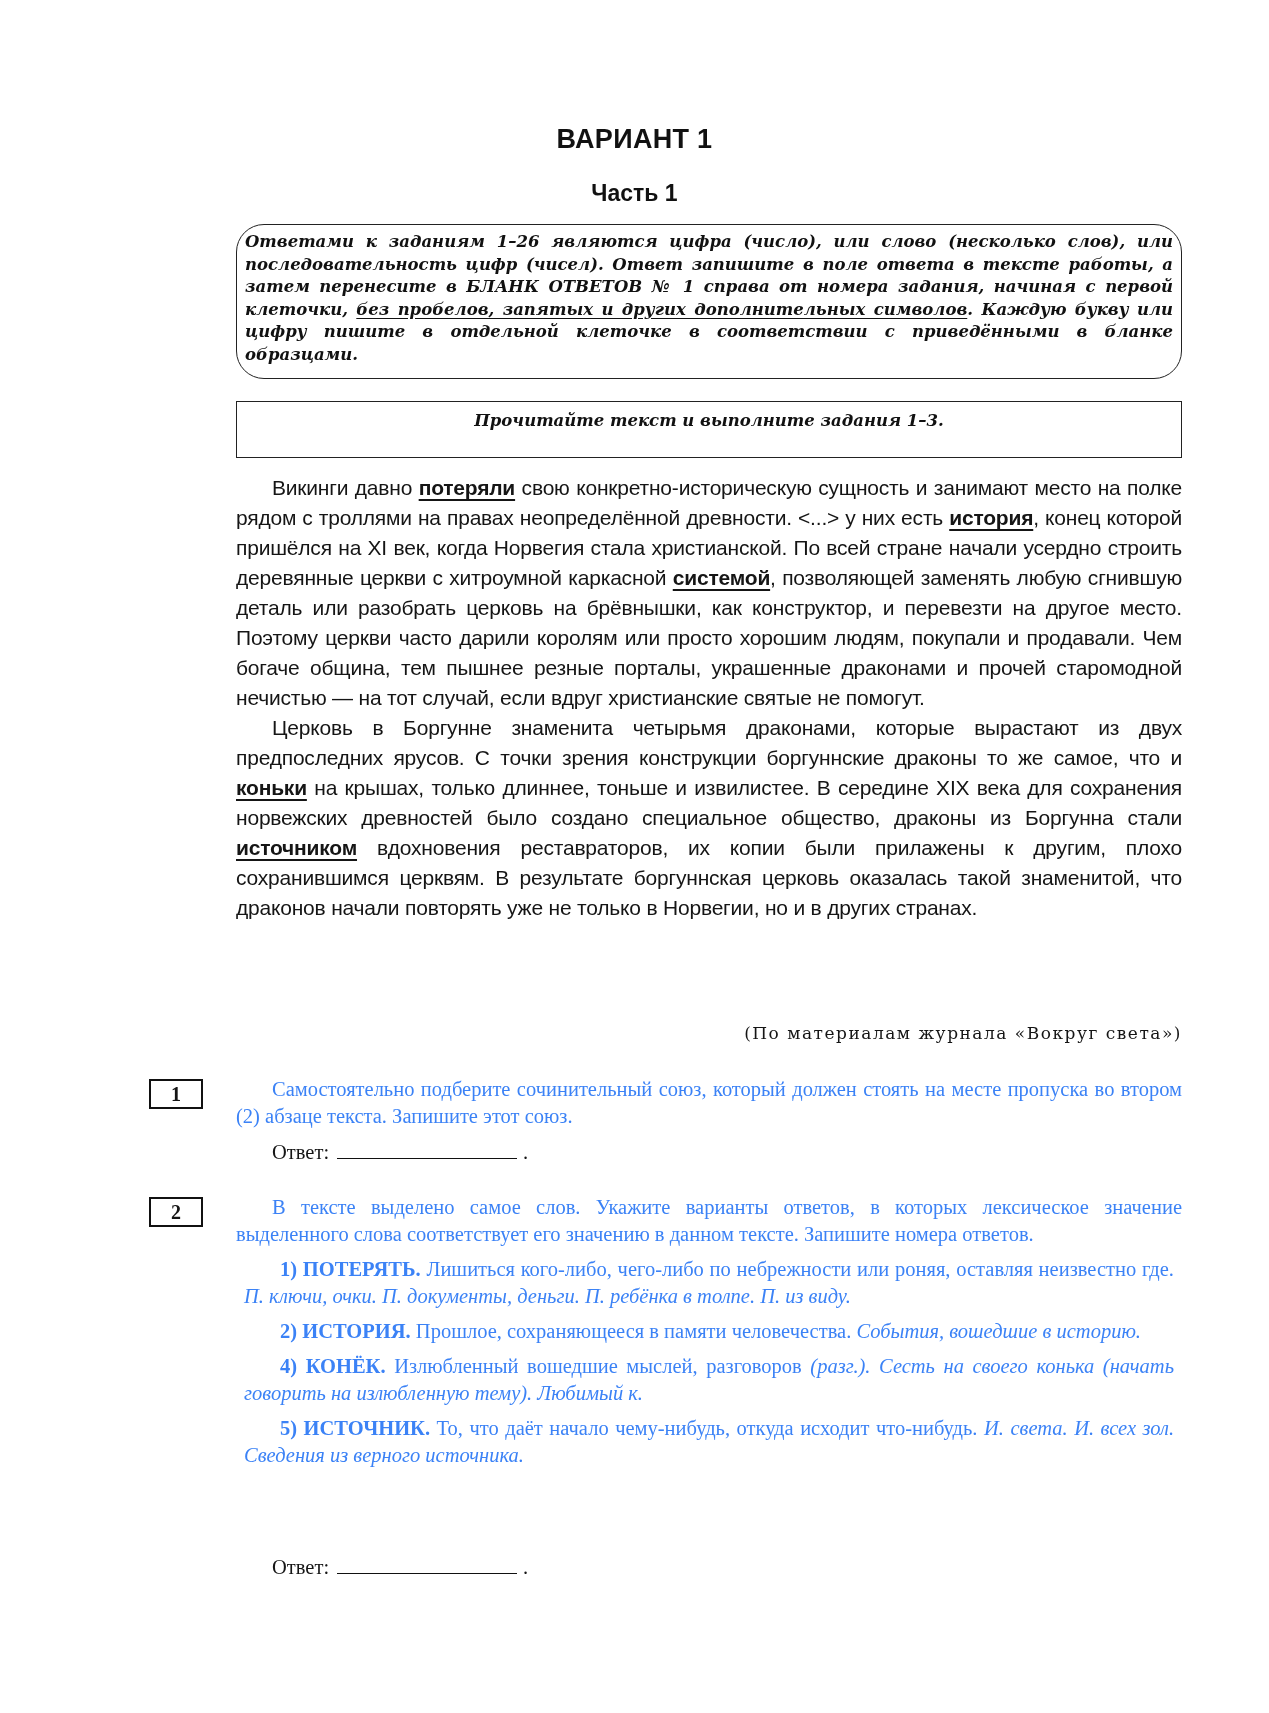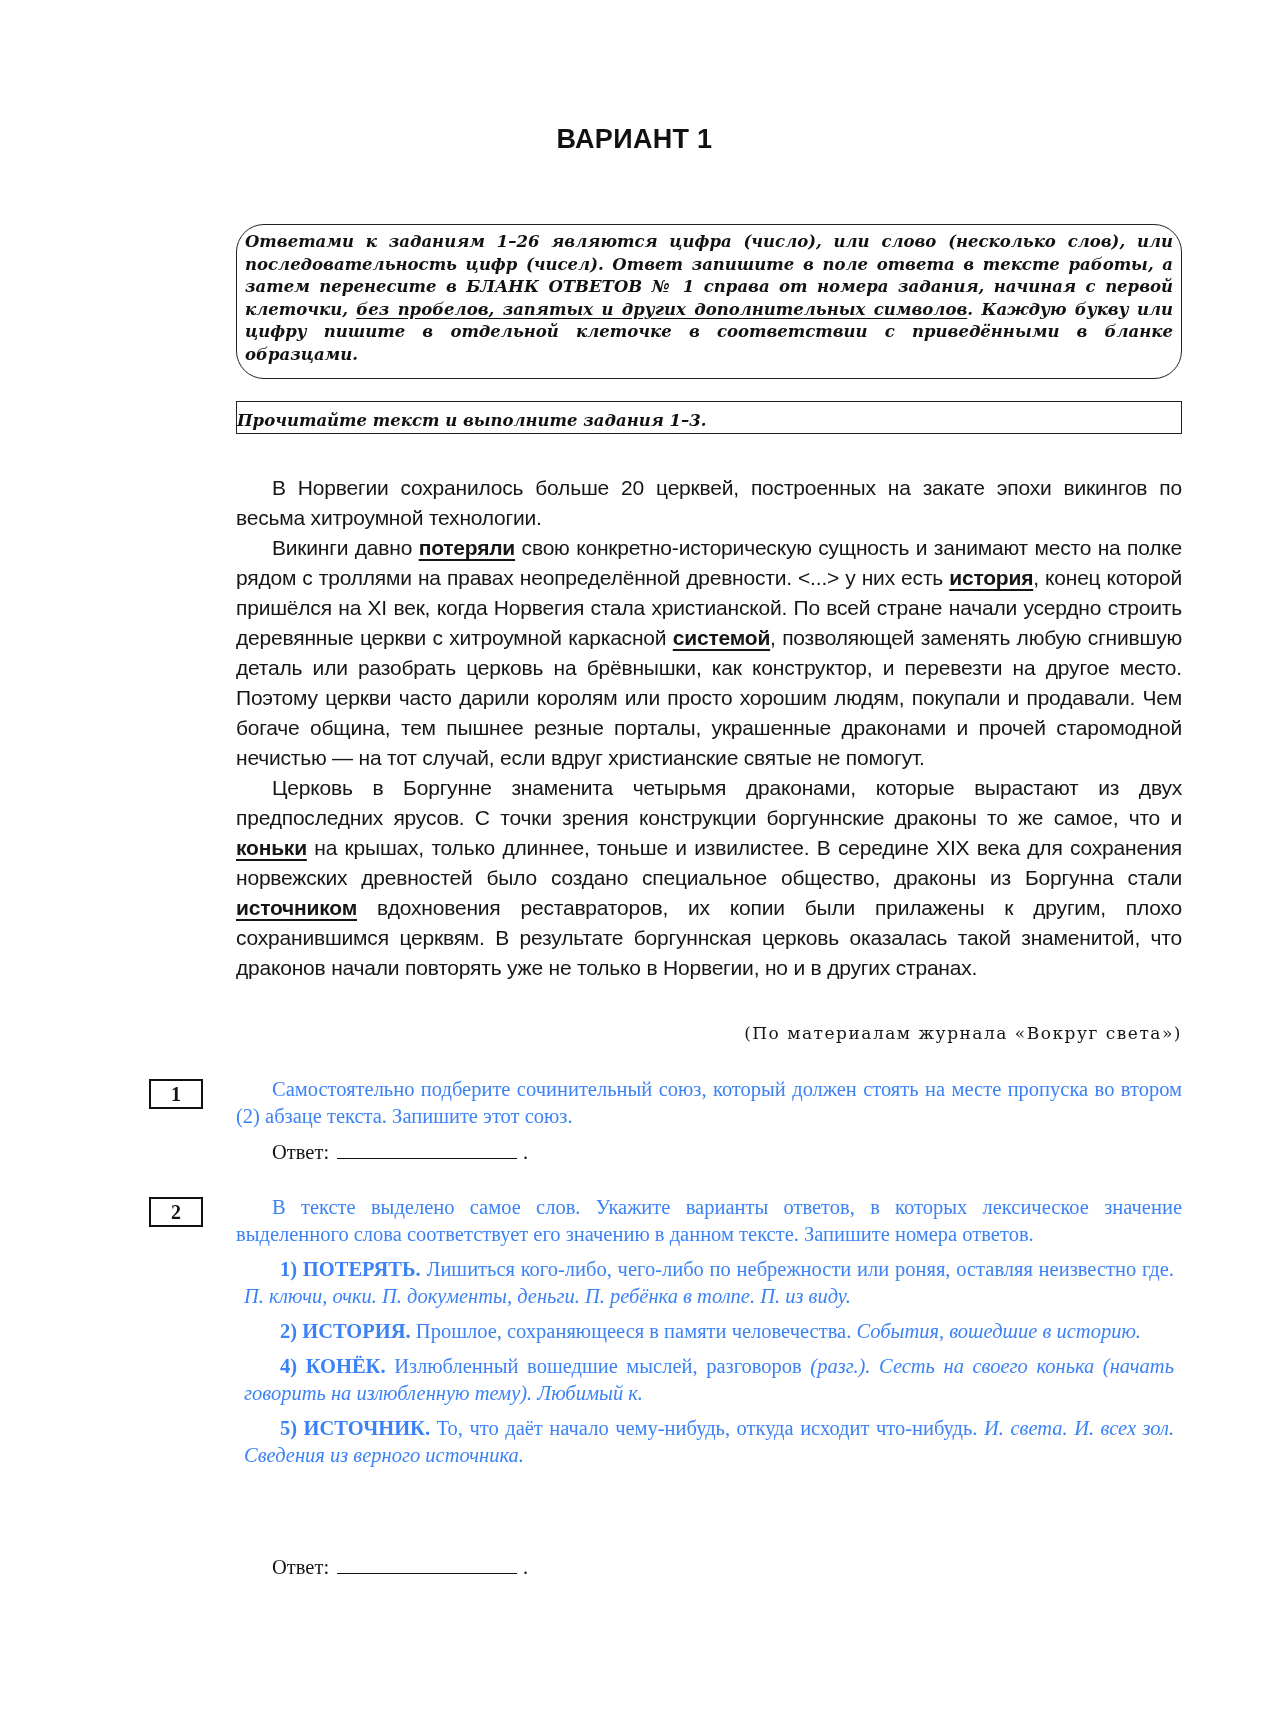--- a/index.html
+++ b/index.html
@@ -9,21 +9,21 @@
     position: absolute; left: 0; width: 1269px; text-align: center;
     font-family: "Liberation Sans", sans-serif; font-weight: bold; color: #111;
   }
   .title.main { top: 108px; font-size: 27px; letter-spacing: 0.3px; }
   .title.part { top: 164px; font-size: 23px; }
   .box {
     position: absolute; left: 236px; width: 946px; border: 1.5px solid #222; box-sizing: border-box;
     font-family: "DejaVu Serif", serif; font-style: italic; font-weight: bold; color: #111;
   }
   .box.instr { top: 208px; height: 155px; padding: 6px 8px 0 8px; font-size: 16.5px; line-height: 22.5px; text-align: justify; border-radius: 28px; }
-  .box.read { top: 385px; height: 33px; text-align: left; font-size: 16.5px; line-height: 38px; }
+  .box.read { top: 385px; height: 57px; text-align: center; font-size: 16.5px; line-height: 38px; }
   .u { text-decoration: underline; text-underline-offset: 3px; }
   .text {
     position: absolute; left: 236px; width: 946px; top: 457px;
     font-family: "Liberation Sans", sans-serif; font-size: 21px; line-height: 30px;
     text-align: justify; color: #151515; letter-spacing: -0.2px;
   }
   .text p { margin: 0; text-indent: 36px; }
   .hl { font-weight: bold; text-decoration: underline; text-underline-offset: 4px; text-decoration-thickness: 1.5px; }
   .source {
     position: absolute; right: 87px; top: 1007px;
@@ -46,31 +46,31 @@
     font-family: "Liberation Serif", serif; font-size: 20.5px; color: #151515;
   }
   .answer .line { display: inline-block; width: 180px; border-bottom: 1.5px solid #111; margin: 0 6px 0 8px; height: 14px; vertical-align: baseline; }
 </style>
 </head>
 <body>
 
 <div class="page">
 
   <div class="title main">ВАРИАНТ 1</div>
+  <div class="title part">Часть 1</div>
 
   <div class="box instr">
     <span>Ответами к заданиям 1–26 являются цифра (число), или слово (несколько слов), или последовательность цифр (чисел). Ответ запишите в поле ответа в тексте работы, а затем перенесите в БЛАНК ОТВЕТОВ № 1 справа от номера задания, начиная с первой клеточки, </span><span class="u">без пробелов, запятых и других дополнительных символов</span><span>. Каждую букву или цифру пишите в отдельной клеточке в соответствии с приведёнными в бланке образцами.</span>
   </div>
 
   <div class="box read">
     <span>Прочитайте текст и выполните задания 1–3.</span>
   </div>
 
   <div class="text">
-    <p>В Норвегии сохранилось больше 20 церквей, построенных на закате эпохи викингов по весьма хитроумной технологии.</p>
     <p>
       <span>Викинги давно </span><span class="hl">потеряли</span><span> свою конкретно-историческую сущность и занимают место на полке рядом с троллями на правах неопределённой древности. &lt;...&gt; у них есть </span><span class="hl">история</span><span>, конец которой пришёлся на XI век, когда Норвегия стала христианской. По всей стране начали усердно строить деревянные церкви с хитроумной каркасной </span><span class="hl">системой</span><span>, позволяющей заменять любую сгнившую деталь или разобрать церковь на брёвнышки, как конструктор, и перевезти на другое место. Поэтому церкви часто дарили королям или просто хорошим людям, покупали и продавали. Чем богаче община, тем пышнее резные порталы, украшенные драконами и прочей старомодной нечистью — на тот случай, если вдруг христианские святые не помогут.</span>
     </p>
     <p>
       <span>Церковь в Боргунне знаменита четырьмя драконами, которые вырастают из двух предпоследних ярусов. С точки зрения конструкции боргуннские драконы то же самое, что и </span><span class="hl">коньки</span><span> на крышах, только длиннее, тоньше и извилистее. В середине XIX века для сохранения норвежских древностей было создано специальное общество, драконы из Боргунна стали </span><span class="hl">источником</span><span> вдохновения реставраторов, их копии были прилажены к другим, плохо сохранившимся церквям. В результате боргуннская церковь оказалась такой знаменитой, что драконов начали повторять уже не только в Норвегии, но и в других странах.</span>
     </p>
   </div>
 
   <div class="source">(По материалам журнала «Вокруг света»)</div>
 

